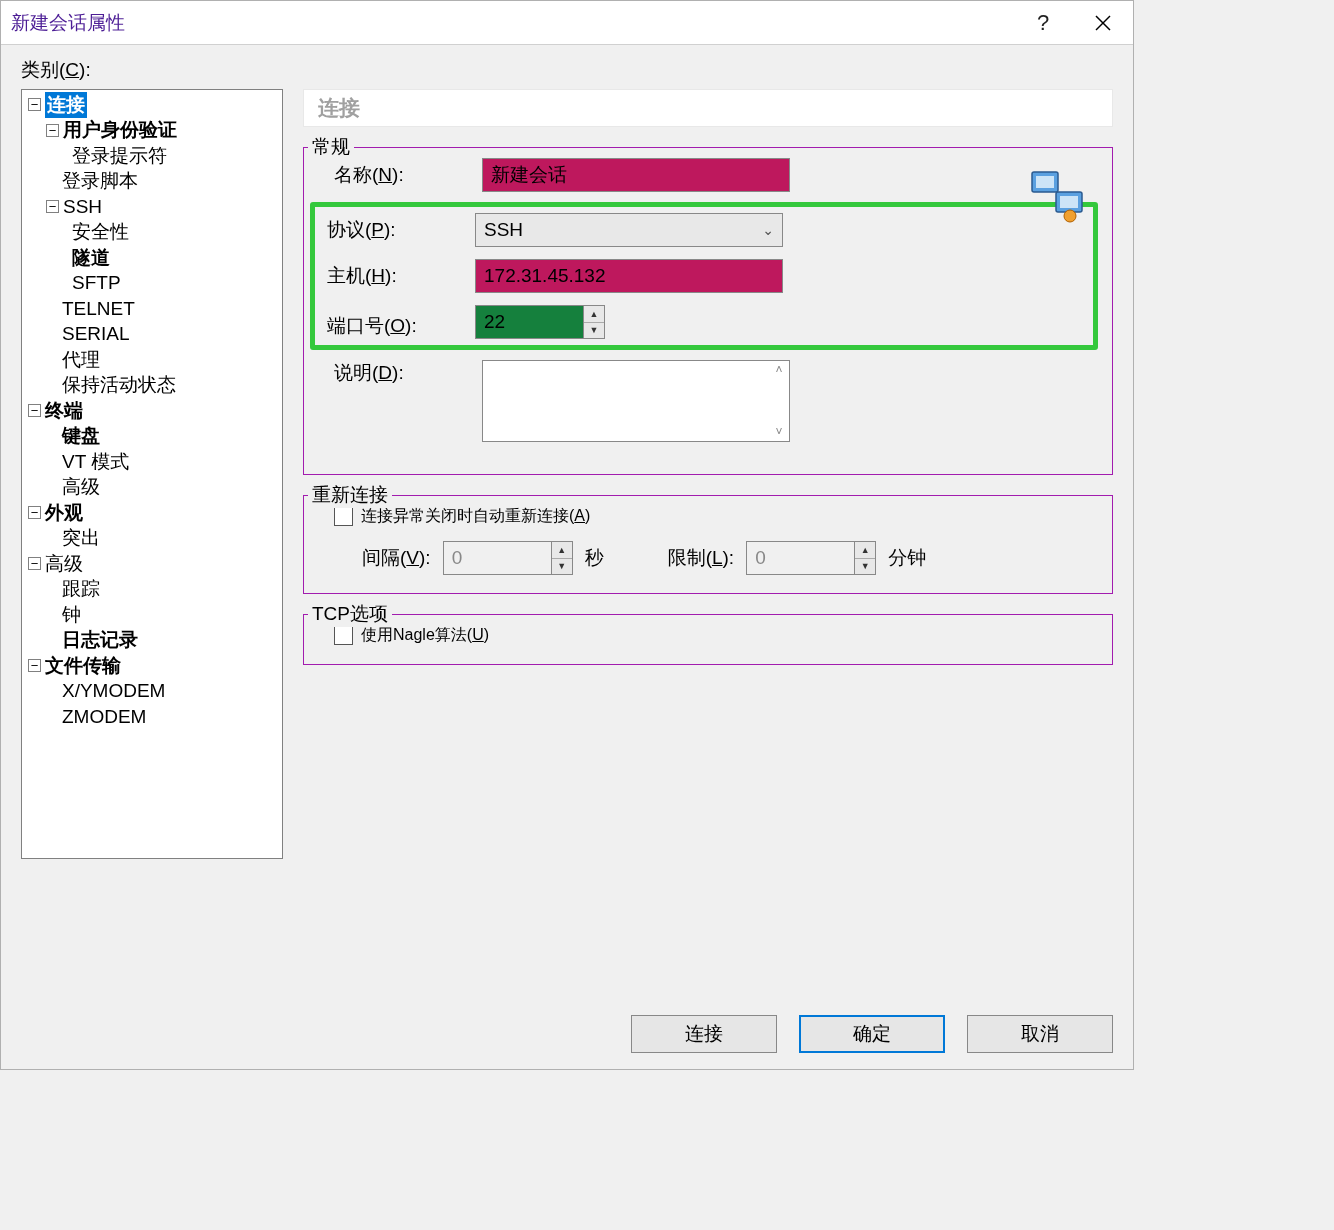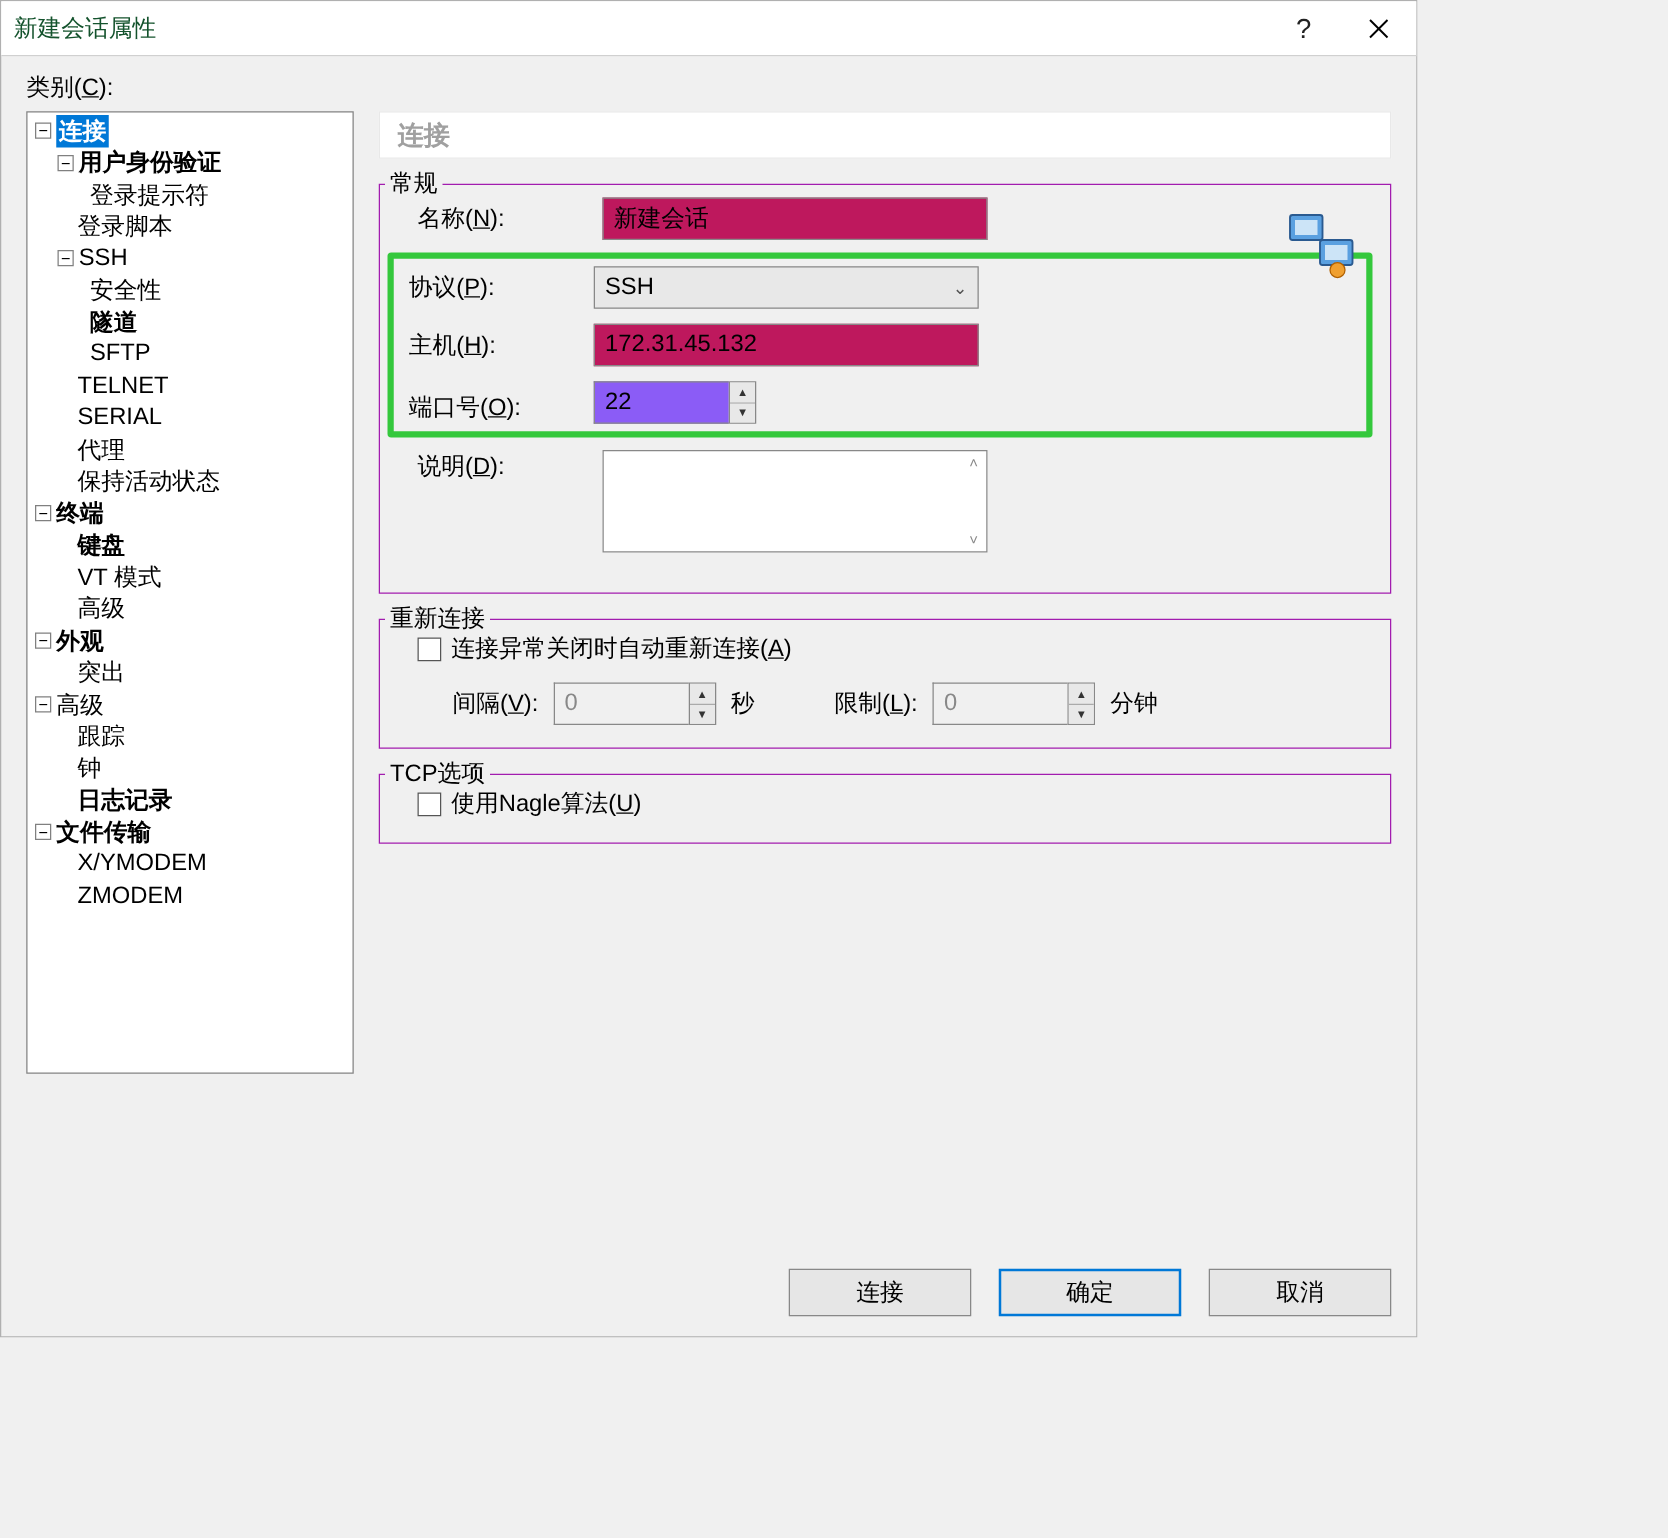--- a/index.html
+++ b/index.html
@@ -23,21 +23,21 @@
     height: 44px;
     background: #ffffff;
     display: flex;
     align-items: center;
     padding-left: 10px;
     border-bottom: 1px solid #d0d0d0;
   }
   .titlebar-text {
     flex: 1;
     font-size: 19px;
-    color: #14532d;
+    color: #4c1d95;
   }
   .titlebar-buttons {
     display: flex;
     height: 100%;
   }
   .titlebar-button {
     width: 60px;
     height: 100%;
     display: flex;
     align-items: center;
@@ -164,21 +164,21 @@
   }
   .combo .chev { font-size: 14px; color: #555; }
   .spinner-wrap {
     display: flex;
   }
   .spinner-input {
     width: 108px;
     height: 34px;
     border: 1px solid #888;
     border-right: none;
-    background: #8b5cf6;
+    background: #15803d;
     padding: 0 8px;
     font-size: 19px;
     font-family: inherit;
   }
   .spinner-input.disabled { background: #f0f0f0; color:#888; }
   .spinner-buttons {
     width: 22px;
     height: 34px;
     display: flex;
     flex-direction: column;
@@ -215,21 +215,21 @@
   .textarea-scroll span { font-size:12px; color:#888; text-align:center; }
   .icon-conn {
     width: 60px; height: 56px;
     position: absolute;
     right: 24px; top: 20px;
   }
   .checkbox-row {
     display: flex;
     align-items: center;
     gap: 8px;
-    font-size: 19px;
+    font-size: 16px;
     margin-bottom: 14px;
     padding-left: 12px;
   }
   .checkbox-box {
     width: 19px; height: 19px;
     border: 1px solid #555;
     background: #fff;
   }
   .reconnect-params {
     display: flex;

